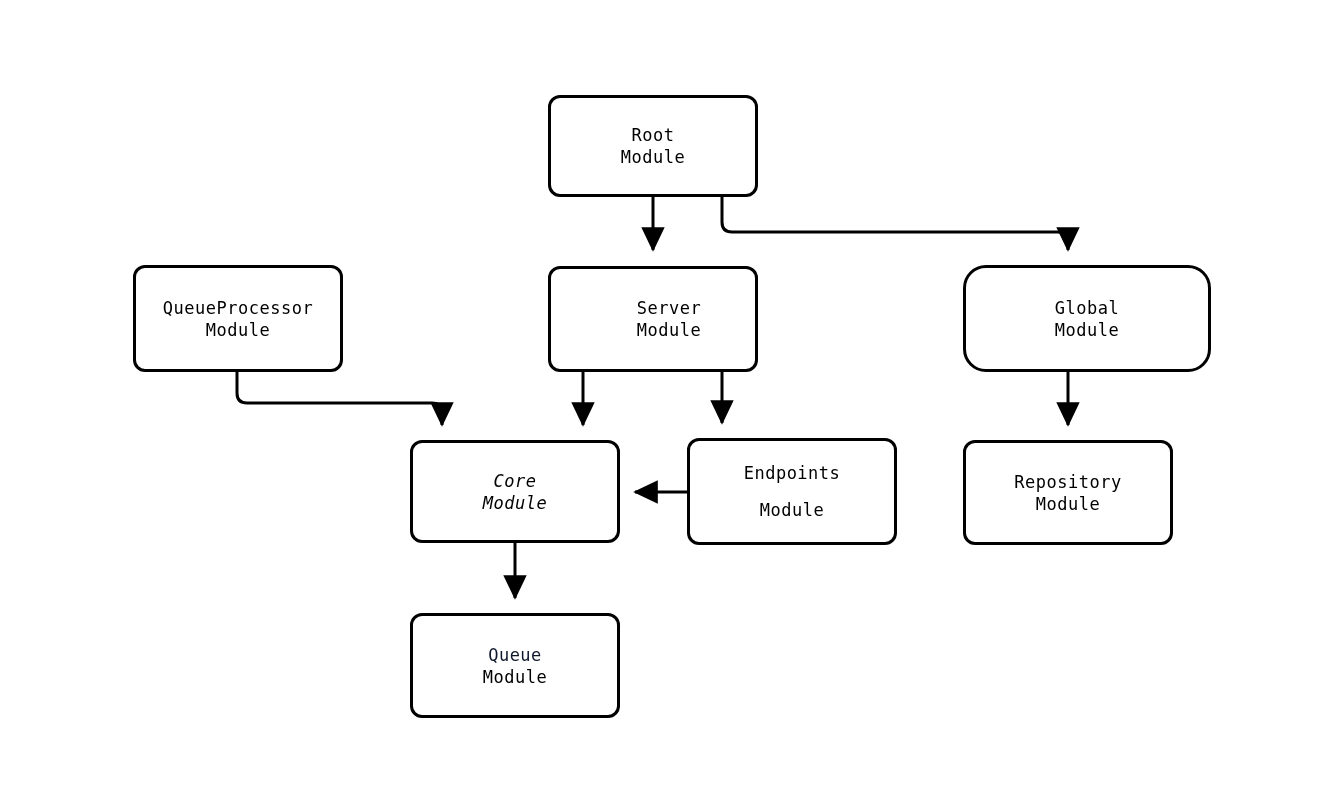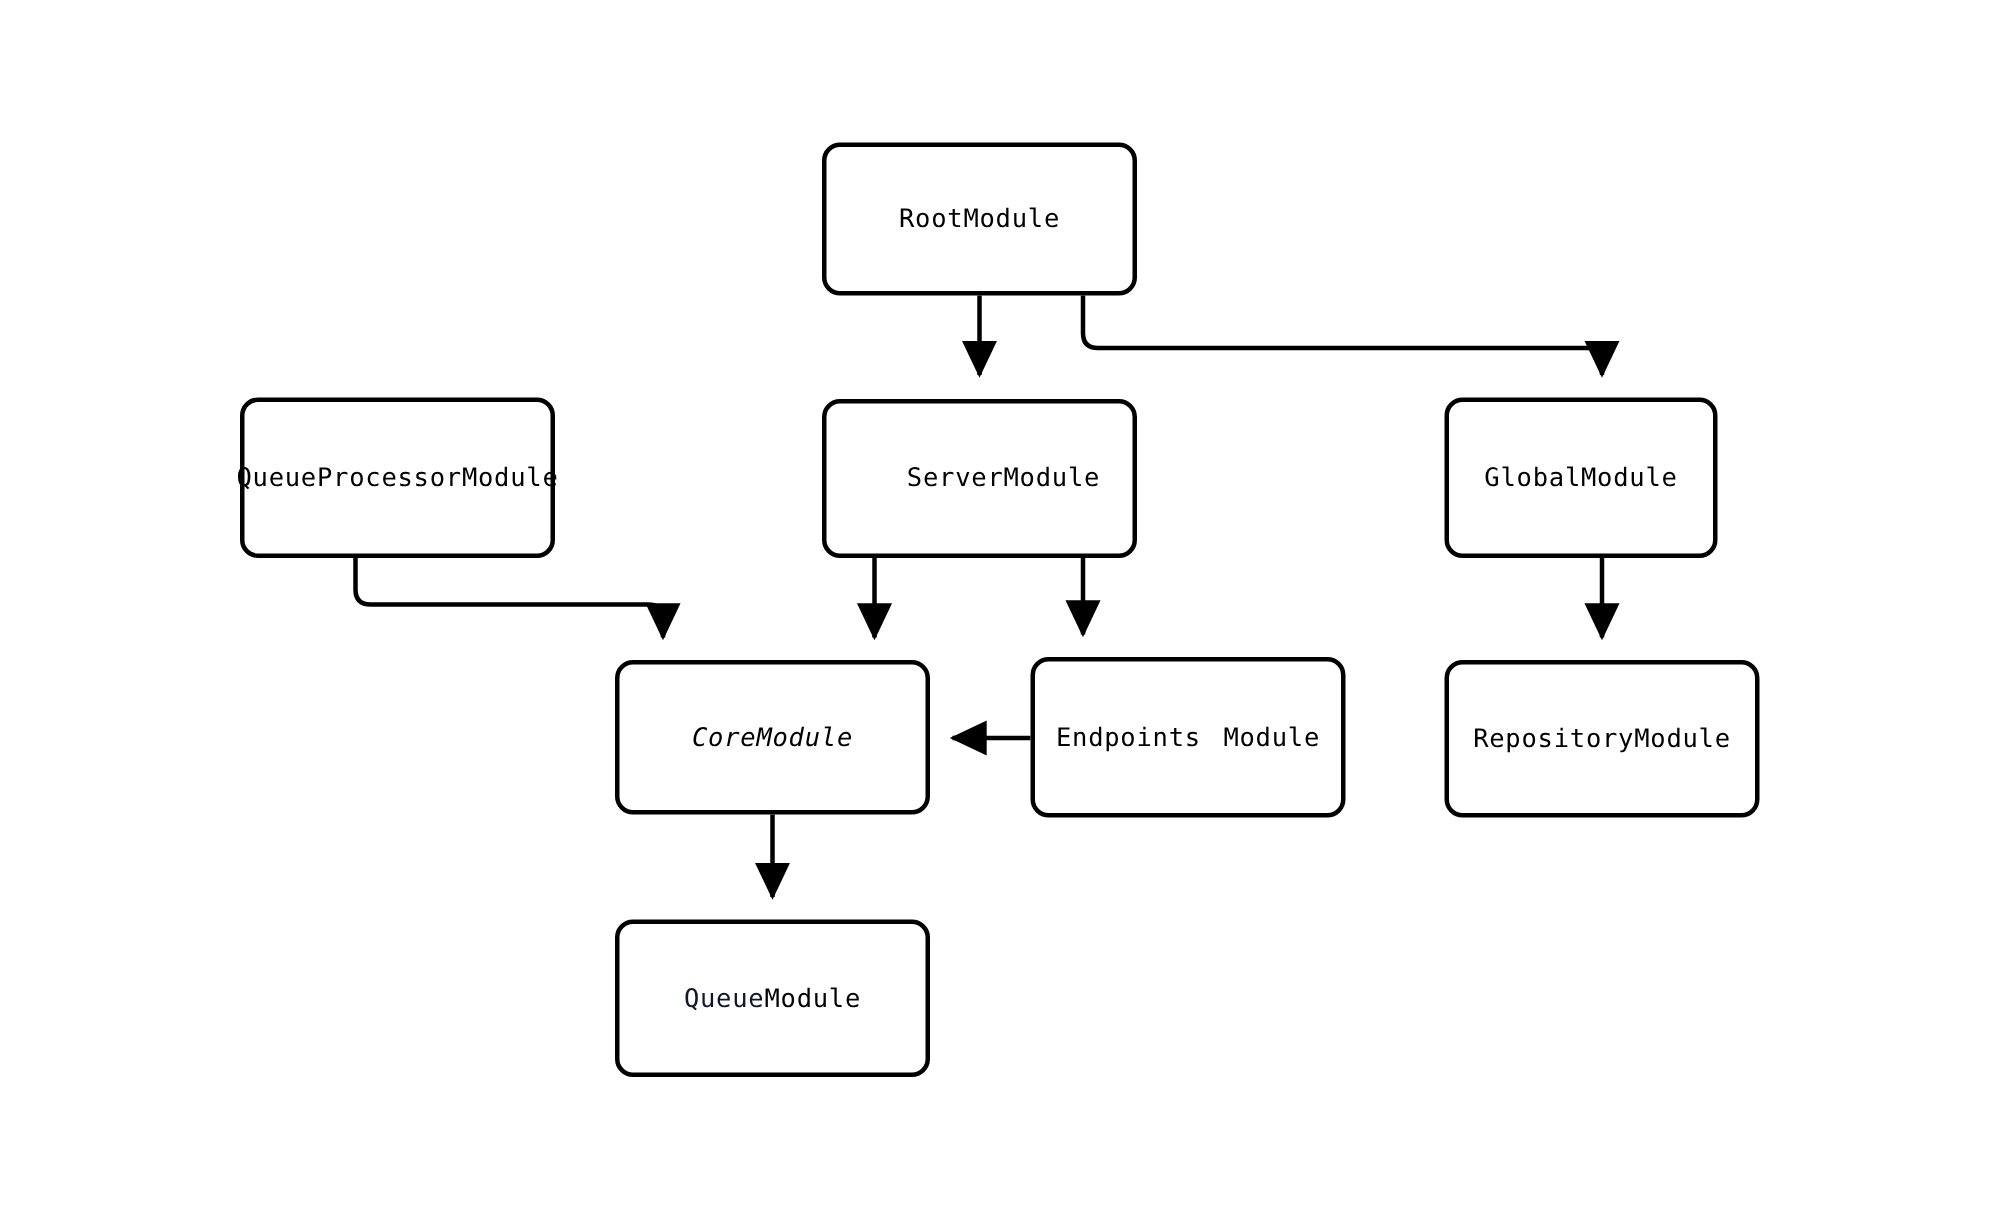--- a/index.html
+++ b/index.html
@@ -26,21 +26,21 @@
     height: 809px;
     pointer-events: none;
   }
   .node {
     position: absolute;
     box-sizing: border-box;
     border: 3px solid #000000;
     border-radius: 12px;
     background: #ffffff;
     display: flex;
-    flex-direction: row;
+    flex-direction: column;
     align-items: center;
     justify-content: center;
     text-align: center;
   }
   .node-label {
     font-family: "DejaVu Sans Mono", monospace;
     font-size: 17px;
     line-height: 22px;
     color: #000000;
     letter-spacing: 0.5px;
@@ -77,31 +77,31 @@
 
       <path d="M 515 543 L 515 598" marker-end="url(#arrowhead)"></path>
     </g>
   </svg>
 
   <div class="node" style="left: 548px; top: 95px; width: 210px; height: 102px; border-color: rgb(0, 0, 0);">
     <span class="node-label" style="color: rgb(0, 0, 0);">Root</span>
     <span class="node-label" style="color: rgb(0, 0, 0);">Module</span>
   </div>
 
-  <div class="node" style="left: 133px; top: 265px; width: 210px; height: 107px; border-color: rgb(0, 0, 0); margin-left: 27px;">
+  <div class="node" style="left: 133px; top: 265px; width: 210px; height: 107px; border-color: rgb(0, 0, 0);">
     <span class="node-label" style="color: rgb(0, 0, 0);">QueueProcessor</span>
     <span class="node-label" style="color: rgb(0, 0, 0);">Module</span>
   </div>
 
   <div class="node" style="left: 548px; top: 266px; width: 210px; height: 106px; border-color: rgb(0, 0, 0); padding-left: 32px;">
     <span class="node-label" style="color: rgb(0, 0, 0);">Server</span>
     <span class="node-label" style="color: rgb(0, 0, 0);">Module</span>
   </div>
 
-  <div class="node" style="left: 963px; top: 265px; width: 182px; height: 107px; border-color: rgb(0, 0, 0);">
+  <div class="node" style="left: 963px; top: 265px; width: 248px; height: 107px; border-color: rgb(0, 0, 0); border-radius: 23px;">
     <span class="node-label" style="color: rgb(0, 0, 0);">Global</span>
     <span class="node-label" style="color: rgb(0, 0, 0);">Module</span>
   </div>
 
   <div class="node" style="left: 410px; top: 440px; width: 210px; height: 103px; border-color: rgb(0, 0, 0); font-style: italic;">
     <span class="node-label" style="color: rgb(0, 0, 0);">Core</span>
     <span class="node-label" style="color: rgb(0, 0, 0);">Module</span>
   </div>
 
   <div class="node" style="left: 687px; top: 438px; width: 210px; height: 107px; border-color: rgb(0, 0, 0); gap: 15px;">

